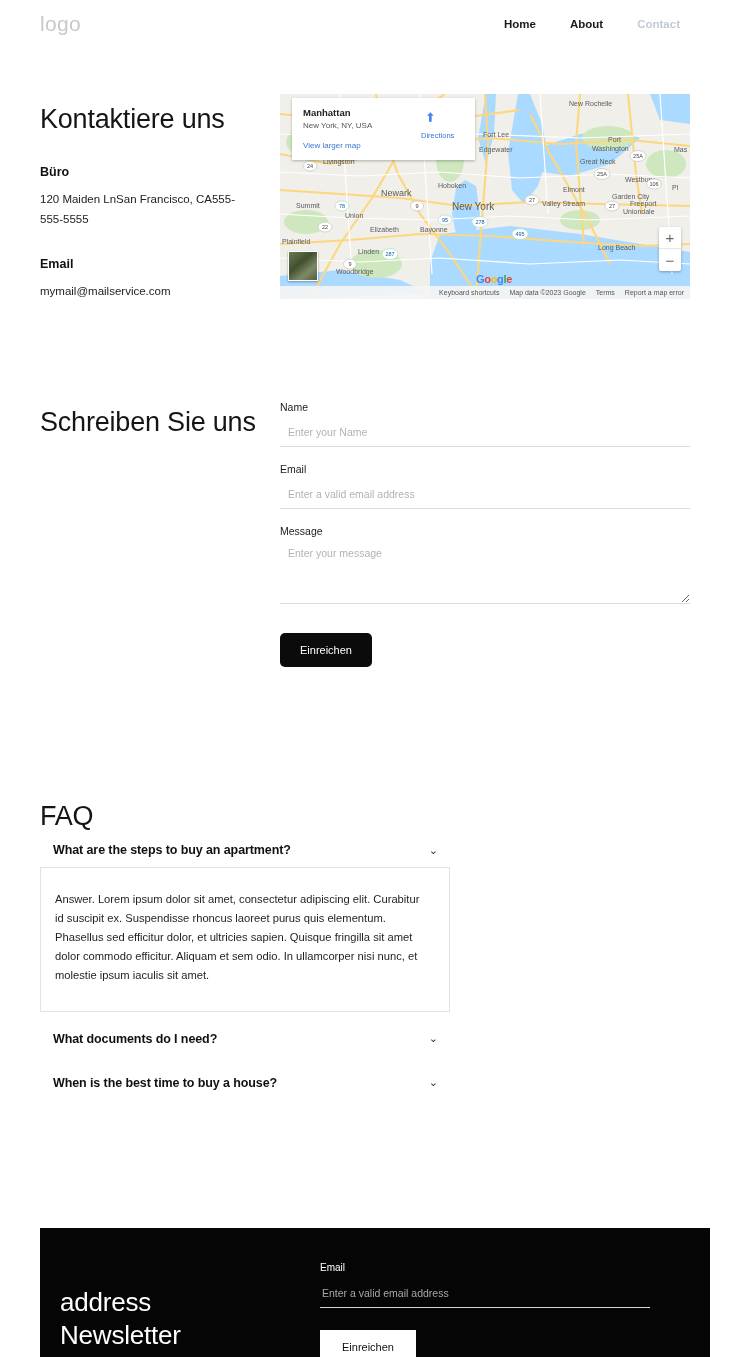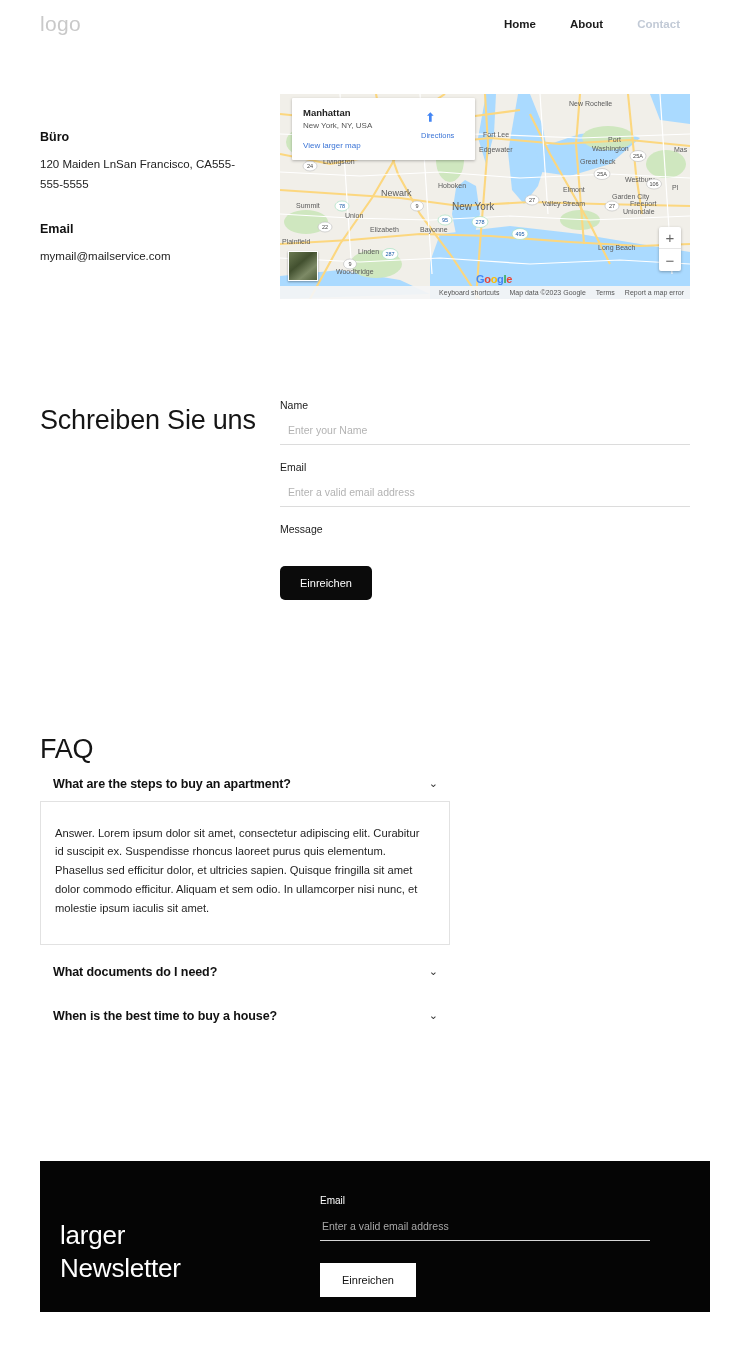--- a/index.html
+++ b/index.html
@@ -299,20 +299,21 @@
     <div class="logo">logo</div>
     <div class="nav">
       <a href="#">Home</a>
       <a href="#">About</a>
       <a href="#" class="muted">Contact</a>
     </div>
   </div>
 
   <div class="contact-section">
     <div class="contact-left">
+      <div class="h1">Kontaktiere uns</div>
       <div class="label-bold">Büro</div>
       <div class="body-text">120 Maiden LnSan Francisco, CA555-555-5555</div>
       <div class="label-bold">Email</div>
       <div class="body-text">mymail@mailservice.com</div>
     </div>
 
     <div class="map-wrap">
       <svg class="map-canvas" viewBox="0 0 410 205" preserveAspectRatio="none">
         <rect x="0" y="0" width="410" height="205" class="land"></rect>
 
@@ -489,20 +490,21 @@
       <div class="field">
         <label class="field-label">Name</label>
         <input type="text" placeholder="Enter your Name" style="">
       </div>
       <div class="field spaced">
         <label class="field-label">Email</label>
         <input type="email" placeholder="Enter a valid email address" style="">
       </div>
       <div class="field spaced">
         <label class="field-label">Message</label>
+        <textarea placeholder="Enter your message" style=""></textarea>
       </div>
       <button class="btn-dark">Einreichen</button>
     </div>
   </div>
 
   <div class="faq-section">
     <div class="faq-left">
       <div class="h1">FAQ</div>
     </div>
     <div class="faq-right">
@@ -520,21 +522,21 @@
       <div class="faq-item" style="margin-top:10px">
         <div class="faq-q">When is the best time to buy a house?</div>
         <div class="chev">⌄</div>
       </div>
     </div>
   </div>
 
   <div class="newsletter">
     <div class="nl-left">
       <div class="nl-heading">
-        <span>larger</span><br>
+        <span>address</span><br>
         <span>Newsletter</span>
       </div>
     </div>
     <div class="nl-right">
       <label class="nl-label">Email</label>
       <input class="nl-input" type="email" placeholder="Enter a valid email address" style="">
       <button class="btn-light">Einreichen</button>
     </div>
   </div>
 

